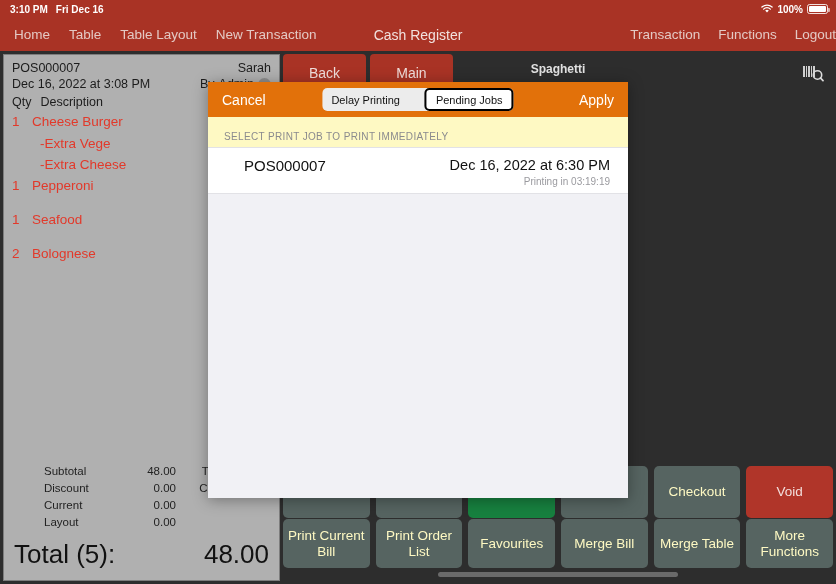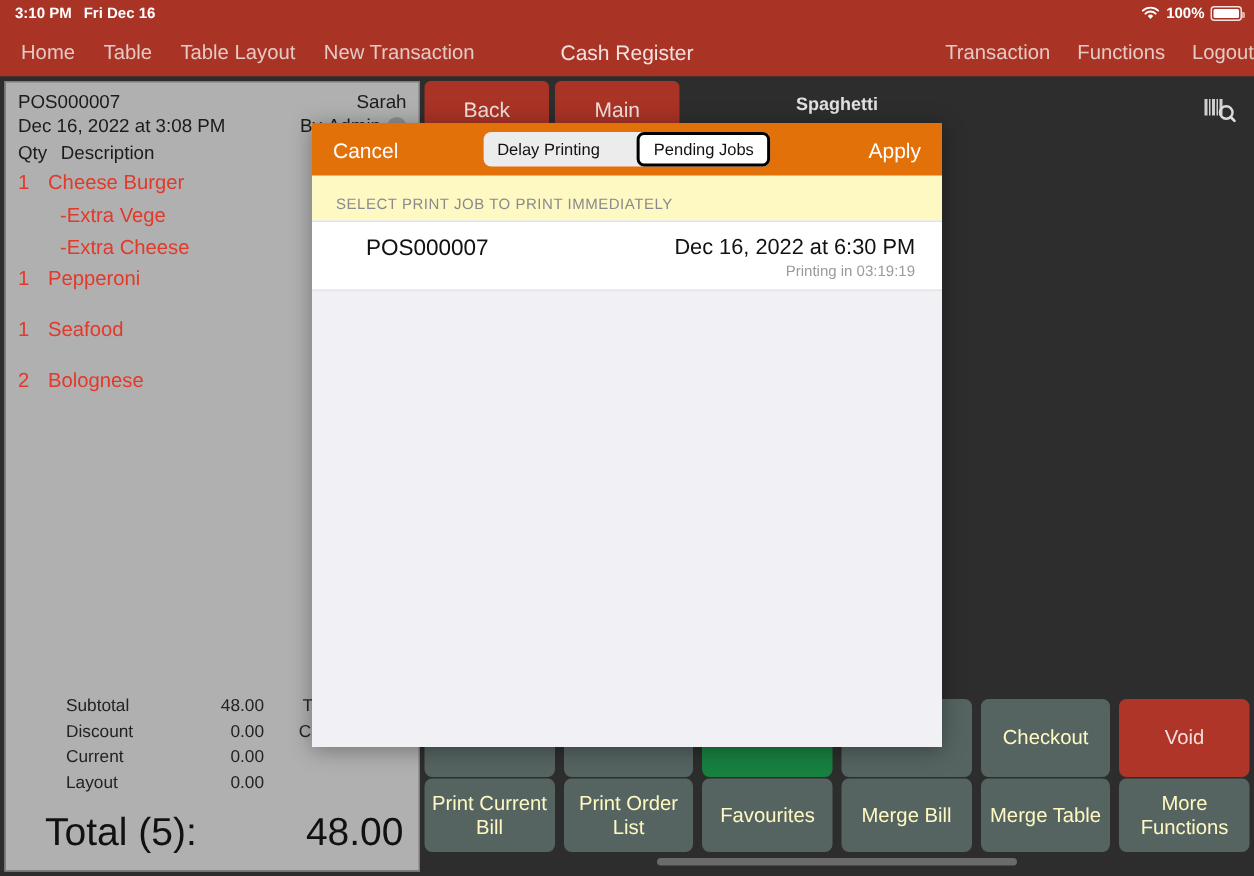--- a/index.html
+++ b/index.html
@@ -90,21 +90,21 @@
   .tot-col-a { width: 140px; }
   .tot-col-b { width: 120px; }
   .tot-line { display: flex; line-height: 17px; }
   .tot-label { width: 72px; }
   .tot-val { width: 60px; text-align: right; }
   .tot-label-r { width: 50px; text-align: right; }
 
   .grand-total {
     margin-top: auto; padding: 6px 10px 10px 10px;
     display: flex; justify-content: space-between; align-items: baseline;
-    font-size: 26px; color: #111; margin-left: 16px;
+    font-size: 26px; color: #111;
   }
 
   
   .content {
     position: absolute; left: 283px; top: 3px; right: 3px; bottom: 3px;
   }
   .tabbar { position: absolute; left: 0; top: 0; height: 38px; width: 100%; }
   .tab {
     position: absolute; top: 0; width: 83px; height: 38px;
     background: #a93325; color: #f0dedb; font-size: 14px;

